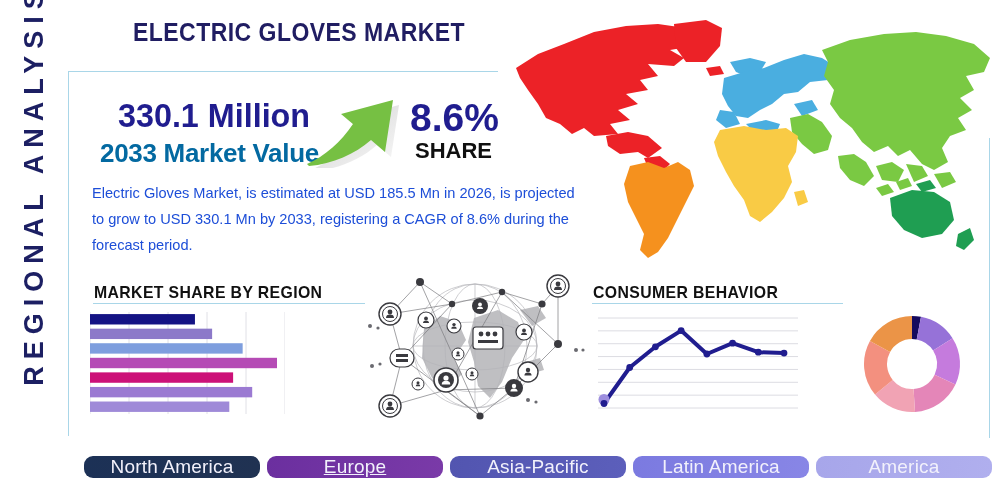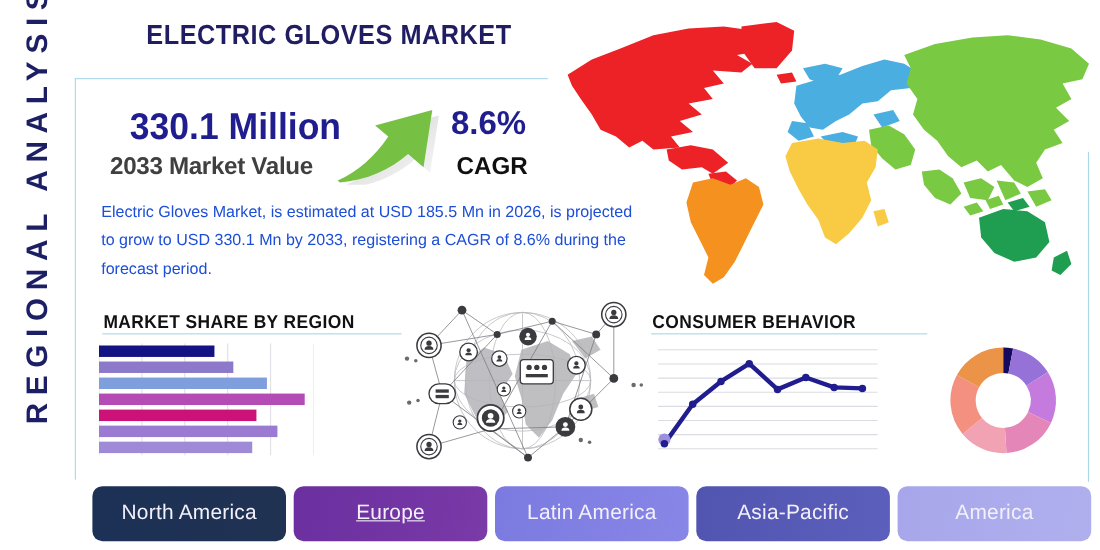--- a/index.html
+++ b/index.html
@@ -36,27 +36,27 @@
 
   
   .kpi-value{
     position:absolute;left:118px;top:96px;
     font-family:"Liberation Sans Narrow","Liberation Sans",sans-serif;
     font-weight:700;font-size:34px;color:#201d8f;white-space:nowrap;
     transform:scaleX(.95);transform-origin:left center;
   }
   .kpi-caption{
     position:absolute;left:100px;top:138px;
-    font-weight:700;font-size:22px;color:#404040;white-space:nowrap;
+    font-weight:700;font-size:26px;color:#0369a1;white-space:nowrap;
     letter-spacing:-.3px;
   }
   .kpi-cagr{
     position:absolute;left:410px;top:96px;
     font-family:"Liberation Sans Narrow","Liberation Sans",sans-serif;
-    font-weight:700;font-size:30px;color:#201d8f;white-space:nowrap;
+    font-weight:700;font-size:39px;color:#201d8f;white-space:nowrap;
   }
   .kpi-cagr-caption{
     position:absolute;left:415px;top:138px;
     font-weight:700;font-size:22px;color:#101010;white-space:nowrap;
   }
   .arrow-wrap{position:absolute;left:297px;top:78px;width:105px;height:90px;}
 
   
   .paragraph{
     position:absolute;left:92px;top:180px;width:495px;
@@ -81,21 +81,21 @@
   
   .globe{position:absolute;left:362px;top:266px;width:225px;height:162px;}
 
   
   .linechart{position:absolute;left:598px;top:312px;width:200px;height:104px;}
 
   
   .donut{position:absolute;left:856px;top:308px;width:112px;height:112px;}
 
   
-  .regions{position:absolute;left:84px;top:442px;width:908px;height:50px;display:flex;gap:7px;}
+  .regions{position:absolute;left:84px;top:442px;width:908px;height:50px;display:flex;gap:7px;align-items:center;}
   .region-btn{
     flex:1;border-radius:9px;display:flex;align-items:center;justify-content:center;
     font-size:19px;color:#f2f1fb;letter-spacing:.2px;
     font-family:"Liberation Sans", sans-serif;
   }
 </style>
 </head>
 <body>
 
 <div id="root">
@@ -118,21 +118,21 @@
           <stop offset="0%" stop-color="#9a9a9a" stop-opacity=".55"></stop>
           <stop offset="100%" stop-color="#cccccc" stop-opacity=".15"></stop>
         </linearGradient>
       </defs>
       <path d="M10,86 C28,78 44,64 56,46 L44,36 L96,22 L88,74 L74,62 C58,76 36,86 12,88 Z" fill="url(#arrShadow)" transform="translate(6,5)"></path>
       <path d="M10,86 C28,78 44,64 56,46 L44,36 L96,22 L88,74 L74,62 C58,76 36,86 12,88 Z" fill="#76c043"></path>
     </svg>
   </div>
 
   <div class="kpi-cagr">8.6%</div>
-  <div class="kpi-cagr-caption">CAGR</div>
+  <div class="kpi-cagr-caption">SHARE</div>
 
   <div class="paragraph">Electric Gloves Market, is estimated at USD 185.5 Mn in 2026, is projected to grow to USD 330.1 Mn by 2033, registering a CAGR of 8.6% during the forecast period.</div>
 
   <div class="world-map">
     <svg viewBox="0 0 500 262" width="500" height="262">
 
       <path fill="#ec2227" d="M18,62 L40,48 L66,38 L96,26 L128,20 L160,18 L188,22 L206,30 L196,40 L172,44 L186,52 L176,60 L150,58 L160,70 L142,74 L150,84 L128,88 L140,98 L120,104 L132,114 L112,118 L120,128 L96,130 L86,122 L74,128 L62,118 L48,112 L40,98 L30,84 L22,72 Z"></path>
       <path fill="#ec2227" d="M108,130 L130,126 L150,130 L164,142 L150,152 L140,146 L122,148 L110,140 Z"></path>
       <path fill="#ec2227" d="M146,152 L162,150 L172,158 L164,166 L150,162 Z"></path>
 
@@ -365,24 +365,24 @@
       </svg>
   </div>
 
   <div class="regions">
     <div class="region-btn" style="background: linear-gradient(100deg, rgb(28, 49, 86), rgb(32, 50, 82));">
       <span>North America</span>
     </div>
     <div class="region-btn" style="background: linear-gradient(100deg, rgb(107, 47, 159), rgb(122, 58, 168)); text-decoration: underline;">
       <span>Europe</span>
     </div>
+    <div class="region-btn" style="background: linear-gradient(100deg, rgb(82, 85, 176), rgb(92, 95, 187));">
+      <span>Asia-Pacific</span>
+    </div>
     <div class="region-btn" style="background: linear-gradient(100deg, rgb(123, 122, 224), rgb(136, 134, 230));">
       <span>Latin America</span>
     </div>
-    <div class="region-btn" style="background: linear-gradient(100deg, rgb(82, 85, 176), rgb(92, 95, 187));">
-      <span>Asia-Pacific</span>
-    </div>
     <div class="region-btn" style="background: linear-gradient(100deg, rgb(167, 166, 234), rgb(176, 175, 238));">
       <span>America</span>
     </div>
   </div>
 
 </div>
 
 </body></html>

